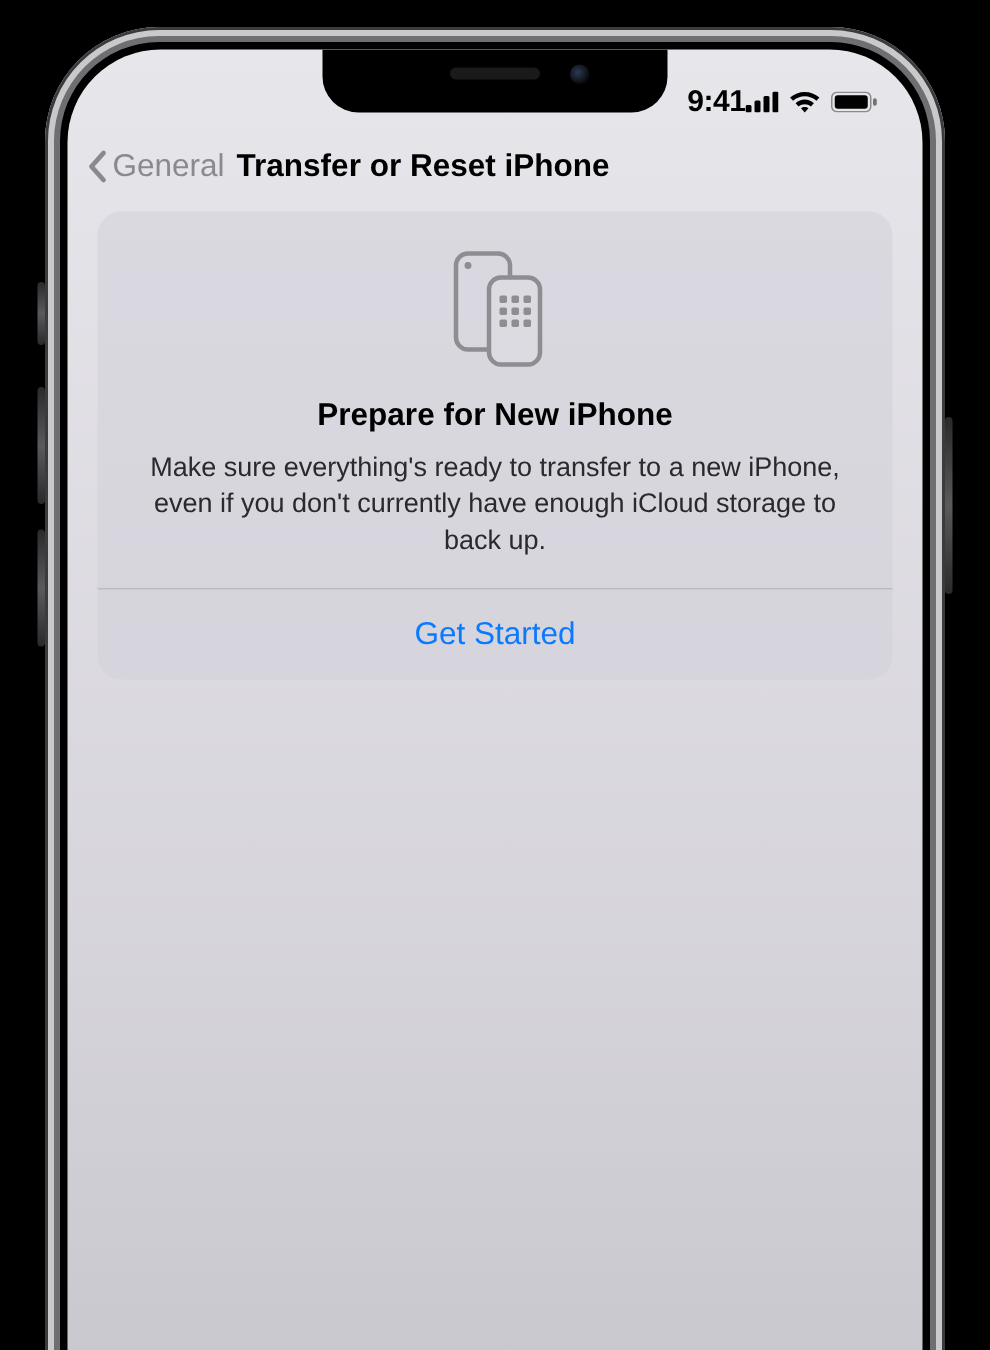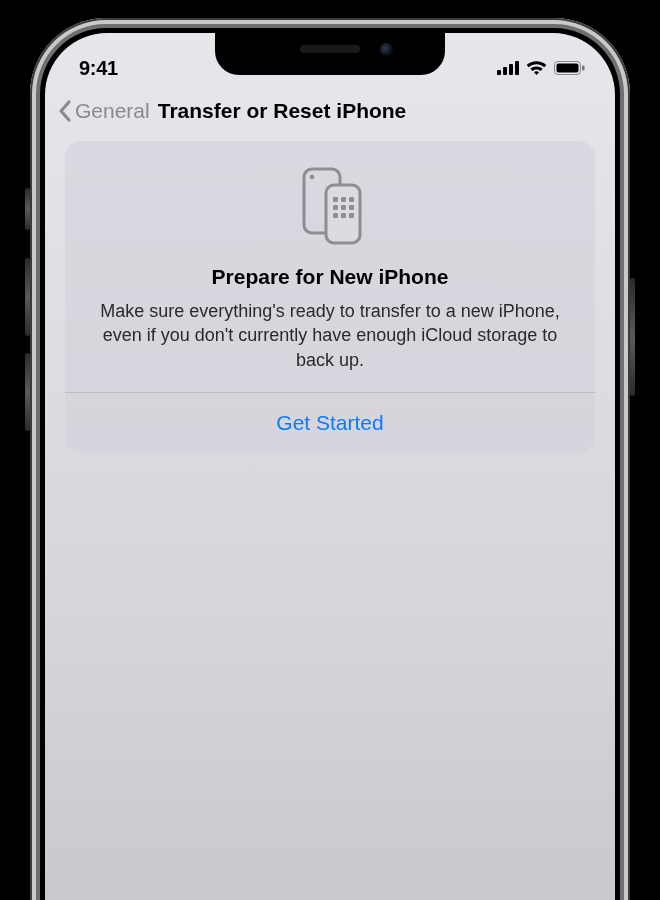--- a/index.html
+++ b/index.html
@@ -88,21 +88,21 @@
     height: 13px;
     background: radial-gradient(circle at 40% 40%, #2b3a55, #0a0a0c 70%);
     border-radius: 50%;
   }
 
   
   .status-bar {
     position: relative;
     height: 56px;
     display: flex;
-    justify-content: space-between;
+    justify-content: flex-end;
     align-items: center;
     padding: 14px 30px 0 34px;
     z-index: 5;
   }
   .status-time {
     font-size: 20px;
     font-weight: 600;
     color: #000;
     letter-spacing: -0.3px;
   }

